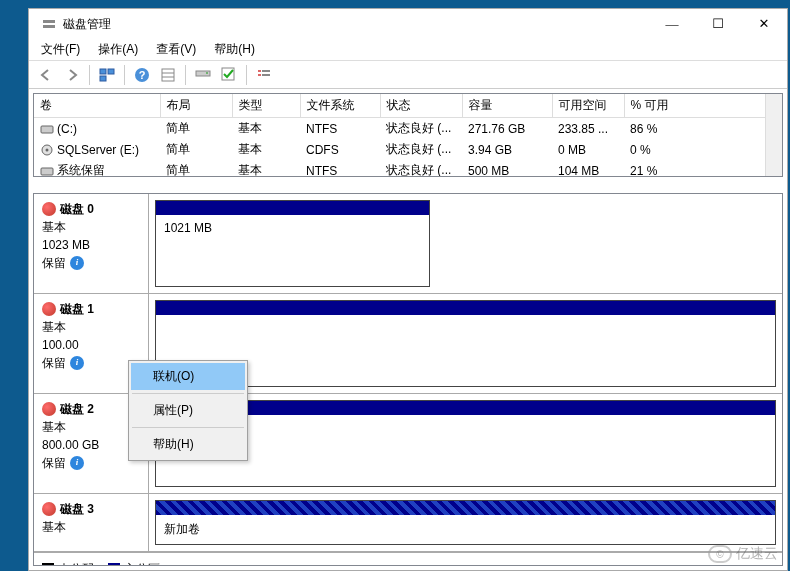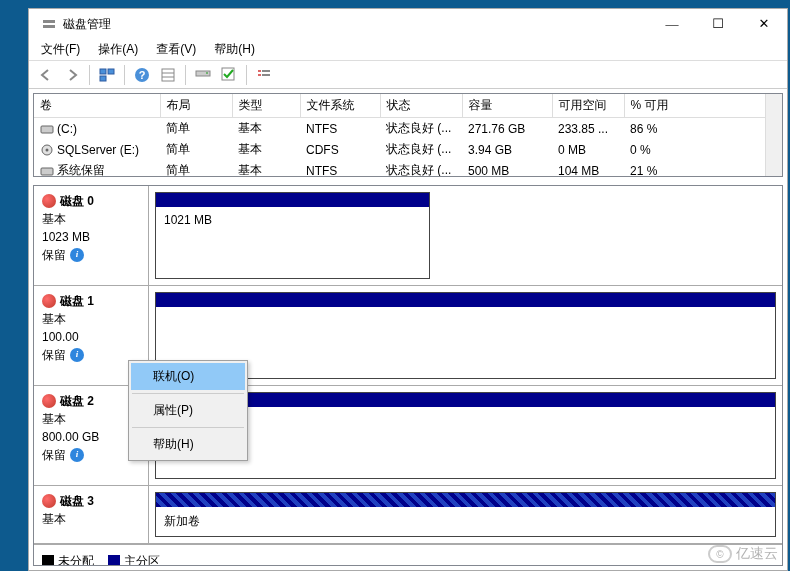--- a/index.html
+++ b/index.html
@@ -16,21 +16,21 @@
     .toolbar .tb { width: 22px; height: 22px; display: flex; align-items: center; justify-content: center; border: 1px solid transparent; }
     .toolbar .sep { width: 1px; height: 20px; background: #ccc; margin: 0 2px; }
     .content { flex: 1; display: flex; flex-direction: column; padding: 4px; overflow: hidden; }
     .volume-table { border: 1px solid #828790; background: #fff; }
     .volume-table table { width: 100%; border-collapse: collapse; font-size: 12px; }
     .volume-table th { text-align: left; font-weight: normal; padding: 3px 6px; background: #fff; border-right: 1px solid #ddd; border-bottom: 1px solid #ddd; position: relative; }
     .volume-table td { padding: 2px 6px; white-space: nowrap; }
     .vol-icon { display: inline-block; width: 14px; height: 12px; vertical-align: middle; margin-right: 3px; }
     .scrollbar-y { position: absolute; right: 0; top: 0; bottom: 0; width: 17px; background: #f0f0f0; border-left: 1px solid #ddd; }
     .table-wrap { position: relative; height: 82px; overflow: hidden; }
-    .disks { flex: 1; border: 1px solid #828790; margin-top: 8px; overflow-y: auto; position: relative; background: #fff; }
+    .disks { flex: 1; border: 1px solid #828790; margin-top: 16px; overflow-y: auto; position: relative; background: #fff; }
     .disk-row { display: flex; border-bottom: 1px solid #aaa; min-height: 100px; }
     .disk-info { width: 115px; border-right: 1px solid #aaa; padding: 6px 8px; font-size: 12px; line-height: 1.5; }
     .disk-info .dname { font-weight: bold; }
     .disk-info .di-line { display: flex; align-items: center; gap: 4px; }
     .status-icon { display: inline-block; width: 14px; height: 14px; border-radius: 50%; }
     .status-red { background: radial-gradient(circle at 35% 35%, #ff6b6b, #c0392b); }
     .status-info { display: inline-flex; width: 14px; height: 14px; border-radius: 50%; background: #2e86de; color: #fff; align-items: center; justify-content: center; font-size: 9px; font-weight: bold; font-style: italic; font-family: Georgia; }
     .disk-body { flex: 1; padding: 6px; display: flex; gap: 0; }
     .partition { border: 1px solid #444; padding: 6px 8px; font-size: 12px; display: flex; flex-direction: column; }
     .partition .phdr { height: 14px; background: #00008b; margin: -6px -8px 6px -8px; }

